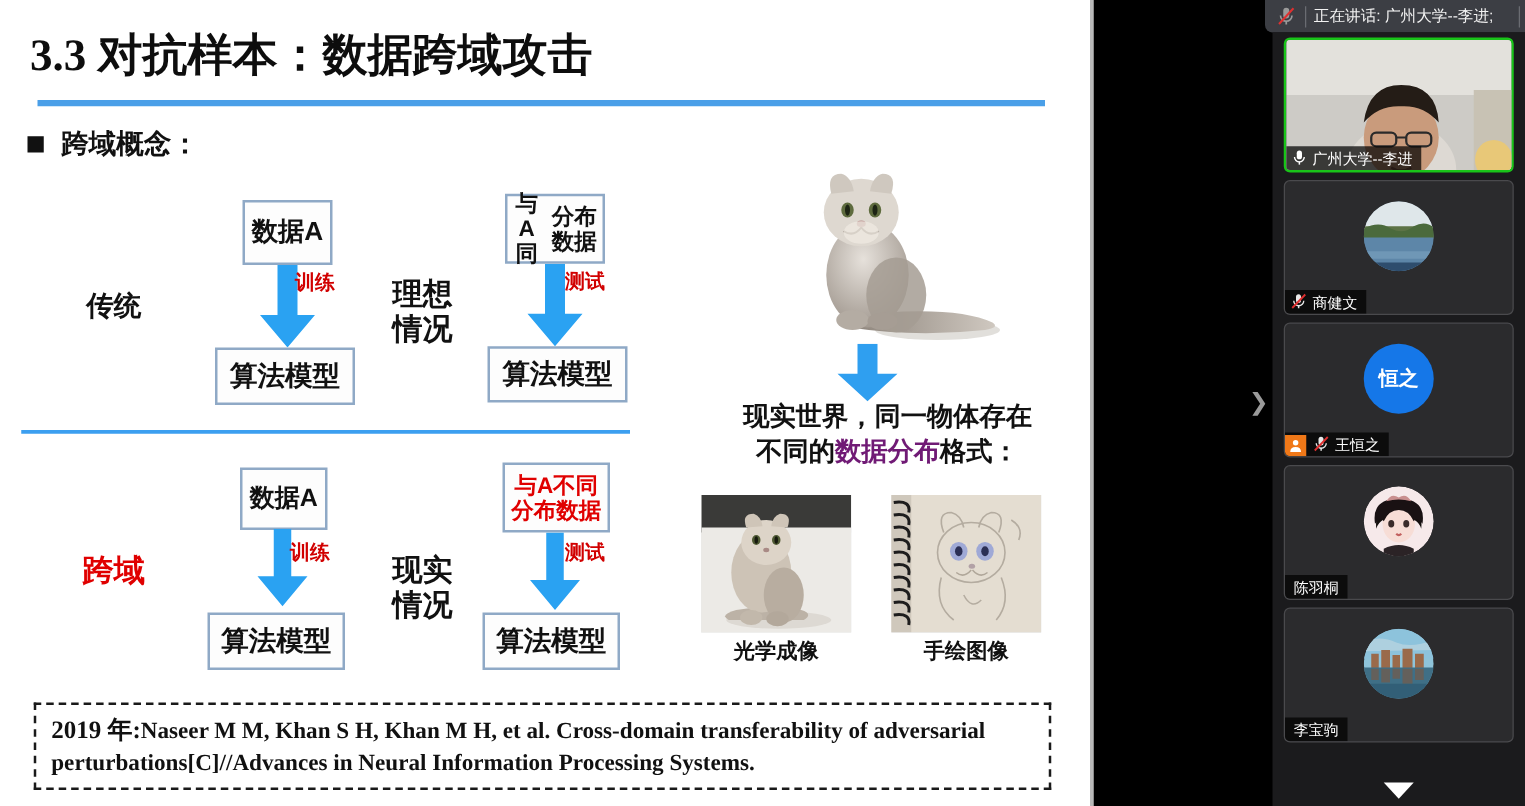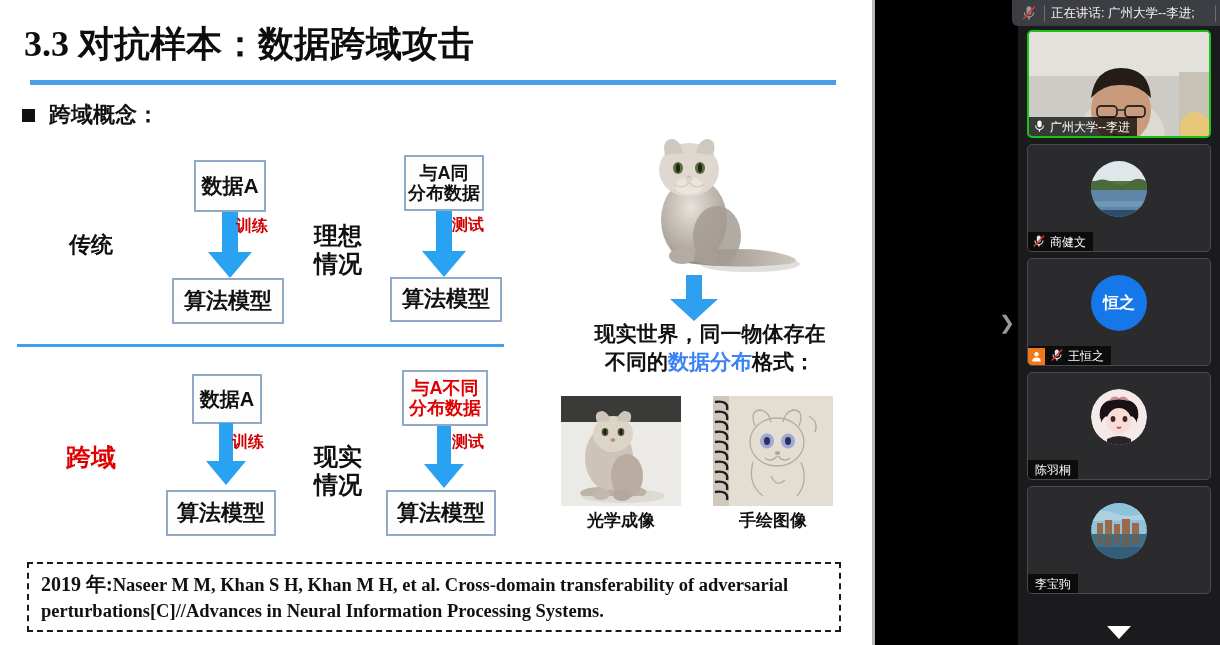--- a/index.html
+++ b/index.html
@@ -69,21 +69,21 @@
   }
   .caption {
     position: absolute; text-align: center; font-weight: bold;
     font-size: 17px; color: #111;
   }
   .worldtext {
     position: absolute; left: 560px; top: 320px; width: 300px;
     text-align: center; font-weight: bold; font-size: 21px; color: #111;
     line-height: 1.35;
   }
-  .worldtext .hl { color: #3b82f6; }
+  .worldtext .hl { color: #701a75; }
 
   .imgframe {
     position: absolute; overflow: hidden; background: #ddd;
   }
 
   .cite-box {
     position: absolute; left: 27px; top: 562px; width: 814px; height: 70px;
     border: 2px dashed #1a1a1a;
     background: #fff;
     padding: 6px 10px 0 12px;
@@ -181,21 +181,21 @@
     </div>
     <div class="steplabel" style="left:236px;top:216px;">训练</div>
 
     <div class="nbox" style="left:172px;top:278px;width:112px;height:46px;font-size:22px;">算法模型</div>
 
     <div class="sidelabel" style="left:300px;top:222px;width:76px;font-size:24px;">
       <div>理想</div>
       <div>情况</div>
     </div>
 
-    <div class="nbox" style="left:404px;top:155px;width:80px;height:56px;font-size:18px;flex-direction:column;">
+    <div class="nbox" style="left:404px;top:155px;width:80px;height:56px;font-size:18px;flex-direction:row;">
       <div>与A同</div>
       <div>分布数据</div>
     </div>
 
     <div class="arrow-wrap" style="left:420px;top:211px;">
       <svg width="48" height="68" viewBox="0 0 48 68">
         <polygon points="16,0 32,0 32,40 46,40 24,66 2,40 16,40" fill="#2aa2f2"></polygon>
       </svg>
     </div>
     <div class="steplabel" style="left:452px;top:215px;">测试</div>

